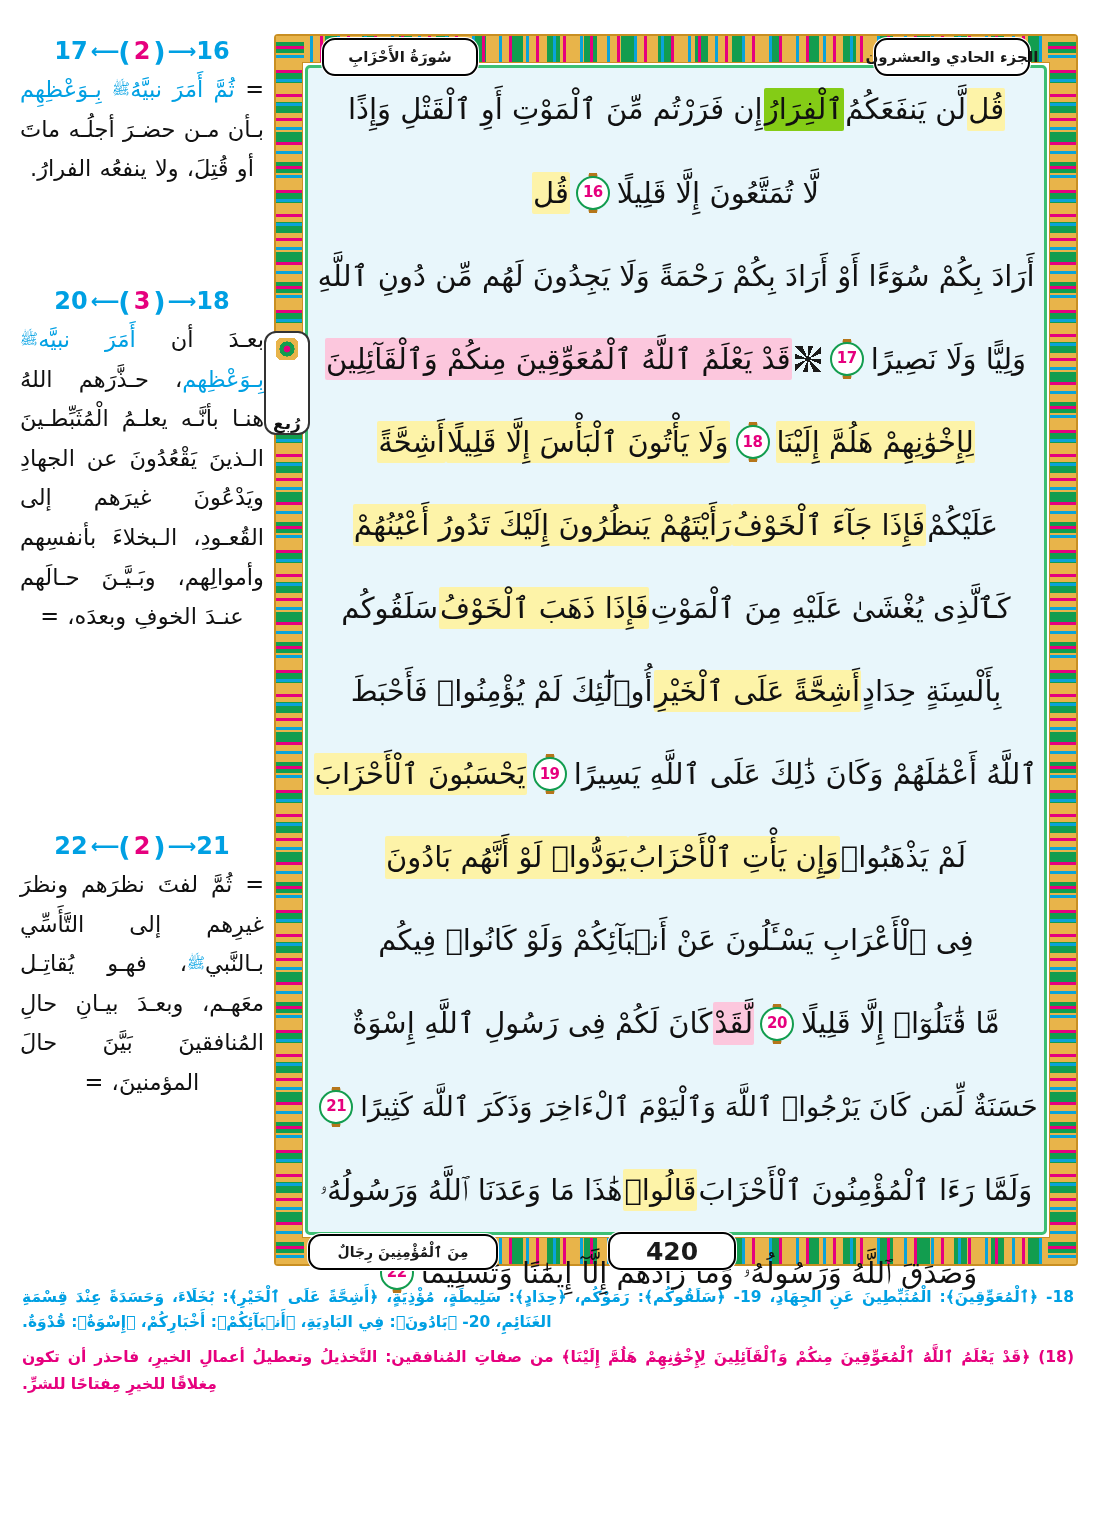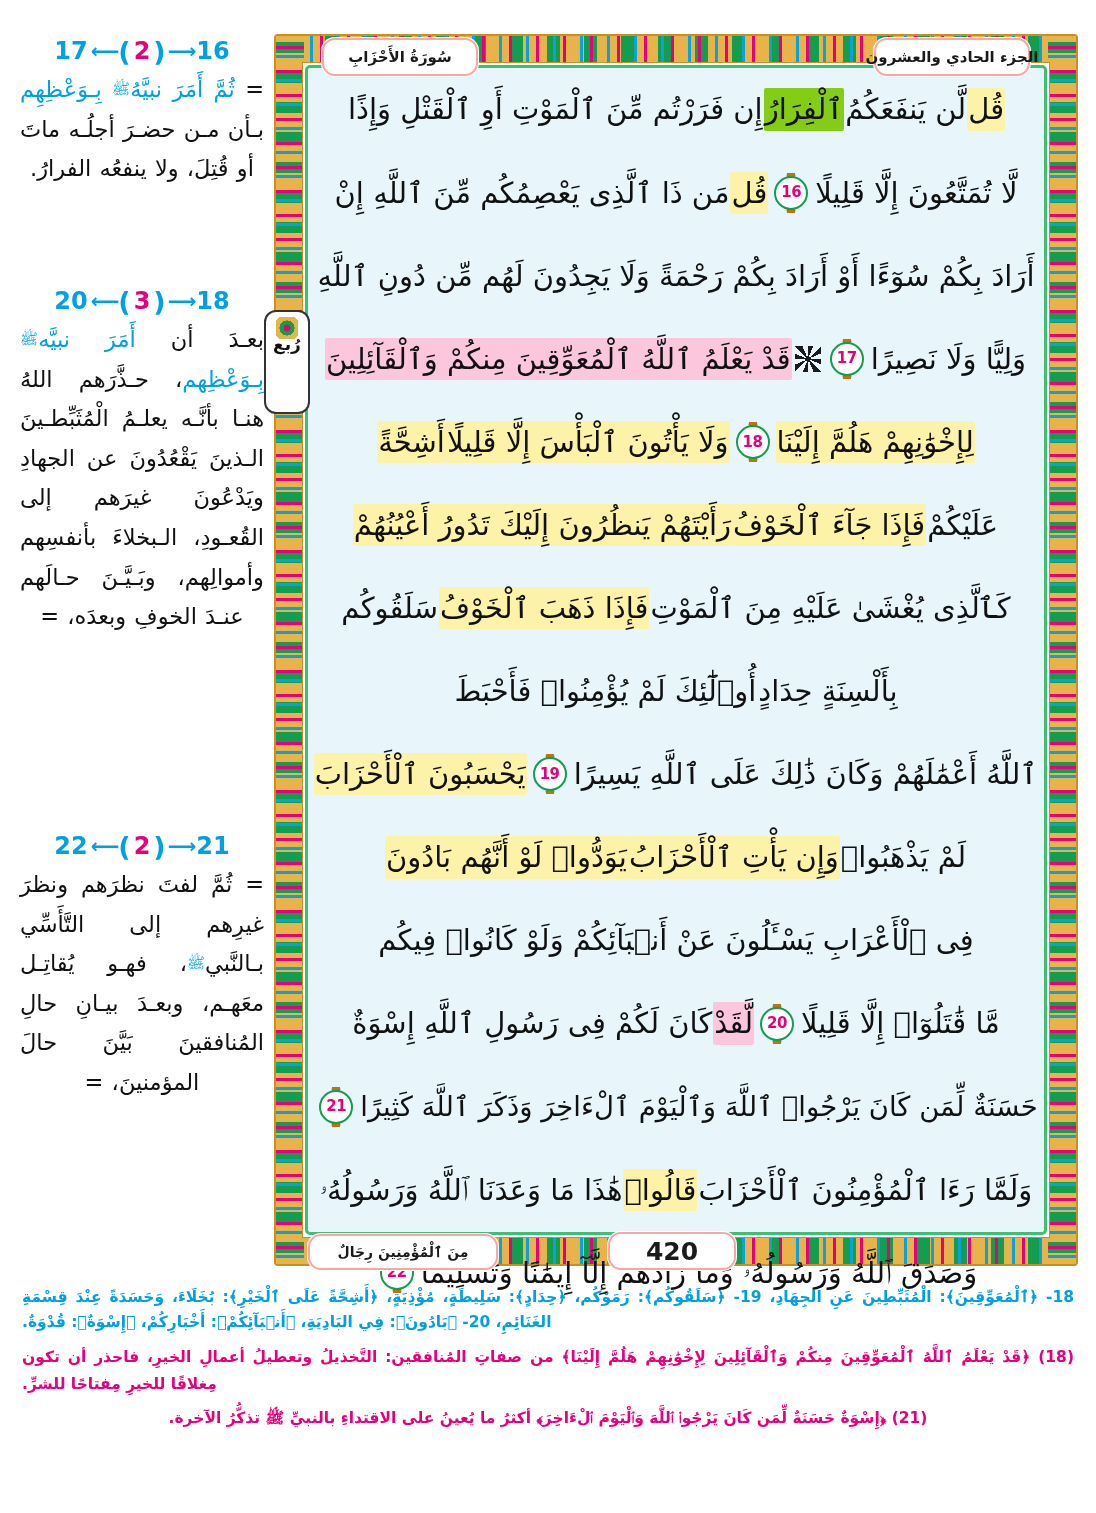--- a/index.html
+++ b/index.html
@@ -145,21 +145,21 @@
         #129d4f 12px, #129d4f 25px,
         #e8b44a 25px, #e8b44a 37px);
   }
   .band-h.top { top: 2px; }
   .band-h.bot { bottom: 2px; }
 
   
   .cartouche {
     position: absolute;
     background: #ffffff;
-    border: 2px solid #fca5a5;
+    border: 2px solid #000000;
     border-radius: 13px;
     display: flex;
     align-items: center;
     justify-content: center;
     z-index: 6;
     box-shadow: 0 0 0 1px #ffffff;
   }
   .cartouche span {
     font-family: "DejaVu Sans", sans-serif;
     font-size: 15px;
@@ -171,28 +171,28 @@
   #surah-cart { top: 38px; left: 322px; width: 152px; height: 34px; }
   #juz-cart   { top: 38px; left: 874px; width: 152px; height: 34px; justify-content: center; }
   #page-cart  { top: 1232px; left: 608px; width: 124px; height: 34px; text-align: right; }
   #page-cart span { font-size: 25px; font-weight: bold; }
   #foot-cart  { top: 1234px; left: 308px; width: 186px; height: 32px; }
   #foot-cart span { font-size: 14px; }
 
   
   .rub-marker {
     position: absolute;
-    top: 310px; left: 264px;
+    top: 331px; left: 264px;
     width: 42px; height: 100px;
     background: #ffffff;
     border: 2px solid #333333;
     border-radius: 12px;
     z-index: 7;
     display: flex;
-    align-items: flex-start;
+    align-items: flex-end;
     justify-content: center;
   }
   .rub-marker .orn {
     position: absolute;
     top: 5px; left: 50%;
     transform: translateX(-50%);
     width: 22px; height: 22px;
     background:
       radial-gradient(circle at 50% 50%, #e6007e 0 22%, rgba(0,0,0,0) 23%),
       radial-gradient(circle at 50% 50%, #129d4f 28% 48%, rgba(0,0,0,0) 49%),
@@ -399,21 +399,20 @@
       <div class="qline">
         <div class="txt">
           <span class="seg hl-n">لَّا تُمَتَّعُونَ إِلَّا قَلِيلًا </span>
           <span class="ayah">
             <span class="petal"></span>
             <span class="ring">
               <span class="n">16</span>
             </span>
           </span>
           <span class="seg hl-y">قُل</span>
-          <span class="seg hl-n"> مَن ذَا ٱلَّذِى يَعْصِمُكُم مِّنَ ٱللَّهِ إِنْ</span>
         </div>
       </div>
       <div class="qline">
         <div class="txt">
           <span class="seg hl-n">أَرَادَ بِكُمْ سُوٓءًا أَوْ أَرَادَ بِكُمْ رَحْمَةً وَلَا يَجِدُونَ لَهُم مِّن دُونِ ٱللَّهِ</span>
         </div>
       </div>
       <div class="qline">
         <div class="txt">
           <span class="seg hl-n">وَلِيًّا وَلَا نَصِيرًا </span>
@@ -450,20 +449,21 @@
       <div class="qline">
         <div class="txt">
           <span class="seg hl-n">كَٱلَّذِى يُغْشَىٰ عَلَيْهِ مِنَ ٱلْمَوْتِ </span>
           <span class="seg hl-y">فَإِذَا ذَهَبَ ٱلْخَوْفُ</span>
           <span class="seg hl-n"> سَلَقُوكُم</span>
         </div>
       </div>
       <div class="qline">
         <div class="txt">
           <span class="seg hl-n">بِأَلْسِنَةٍ حِدَادٍ </span>
+          <span class="seg hl-y">أَشِحَّةً عَلَى ٱلْخَيْرِ</span>
           <span class="seg hl-n"> أُو۟لَٰٓئِكَ لَمْ يُؤْمِنُوا۟ فَأَحْبَطَ</span>
         </div>
       </div>
       <div class="qline">
         <div class="txt">
           <span class="seg hl-n">ٱللَّهُ أَعْمَٰلَهُمْ وَكَانَ ذَٰلِكَ عَلَى ٱللَّهِ يَسِيرًا </span>
           <span class="ayah">
             <span class="petal"></span>
             <span class="ring">
               <span class="n">19</span>
@@ -534,19 +534,15 @@
   <div class="cartouche" id="page-cart">
     <span>420</span>
   </div>
 
   <div class="footnotes">
     <div class="fn-lex">18- ﴿ٱلْمُعَوِّقِينَ﴾: الْمُثَبِّطِينَ عَنِ الجِهَادِ، 19- ﴿سَلَقُوكُم﴾: رَمَوْكُم، ﴿حِدَادٍ﴾: سَلِيطَةٍ، مُؤْذِيَةٍ، ﴿أَشِحَّةً عَلَى ٱلْخَيْرِ﴾: بُخَلَاءَ، وَحَسَدَةً عِنْدَ قِسْمَةِ الغَنَائِمِ، 20- ﴿بَادُونَ﴾: فِي البَادِيَةِ، ﴿أَنۢبَآئِكُمْ﴾: أَخْبَارِكُمْ، ﴿إِسْوَةٌ﴾: قُدْوَةٌ.</div>
     <div class="fn-tafsir">
       <span class="fn-num">(18)</span>
       <span>﴿قَدْ يَعْلَمُ ٱللَّهُ ٱلْمُعَوِّقِينَ مِنكُمْ وَٱلْقَآئِلِينَ لِإِخْوَٰنِهِمْ هَلُمَّ إِلَيْنَا﴾ من صفاتِ المُنافقين: التَّخذيلُ وتعطيلُ أعمالِ الخيرِ، فاحذر أن تكون مِغلاقًا للخيرِ مِفتاحًا للشرِّ.</span>
     </div>
-    <div class="fn-tafsir centered">
-      <span class="fn-num">(21)</span>
-      <span>﴿إِسْوَةٌ حَسَنَةٌ لِّمَن كَانَ يَرْجُوا۟ ٱللَّهَ وَٱلْيَوْمَ ٱلْءَاخِرَ﴾ أكثرُ ما يُعينُ على الاقتداءِ بالنبيِّ ﷺ تذكُّرُ الآخرة.</span>
-    </div>
   </div>
 
 </div>
 
 </body></html>

